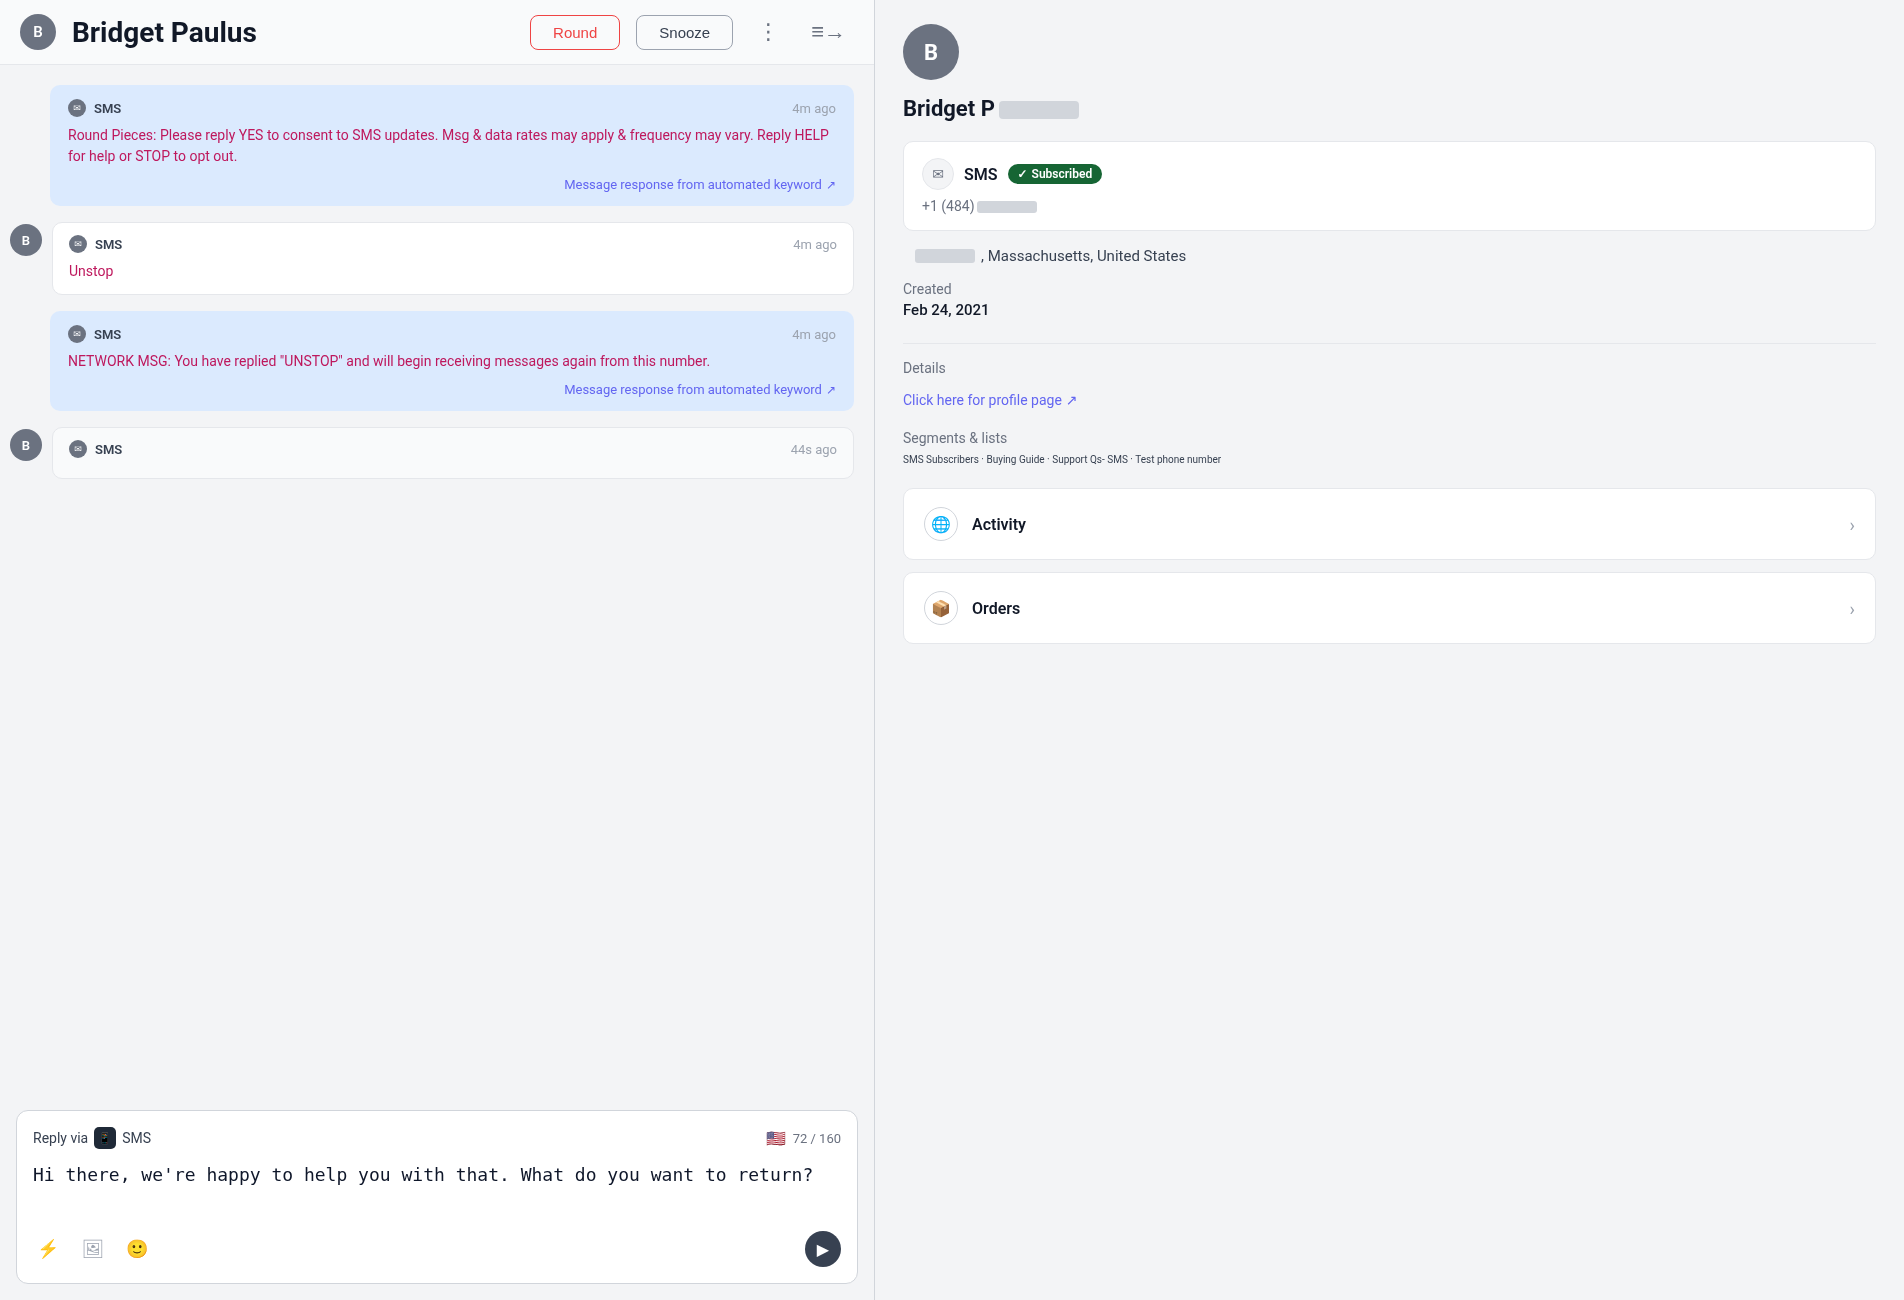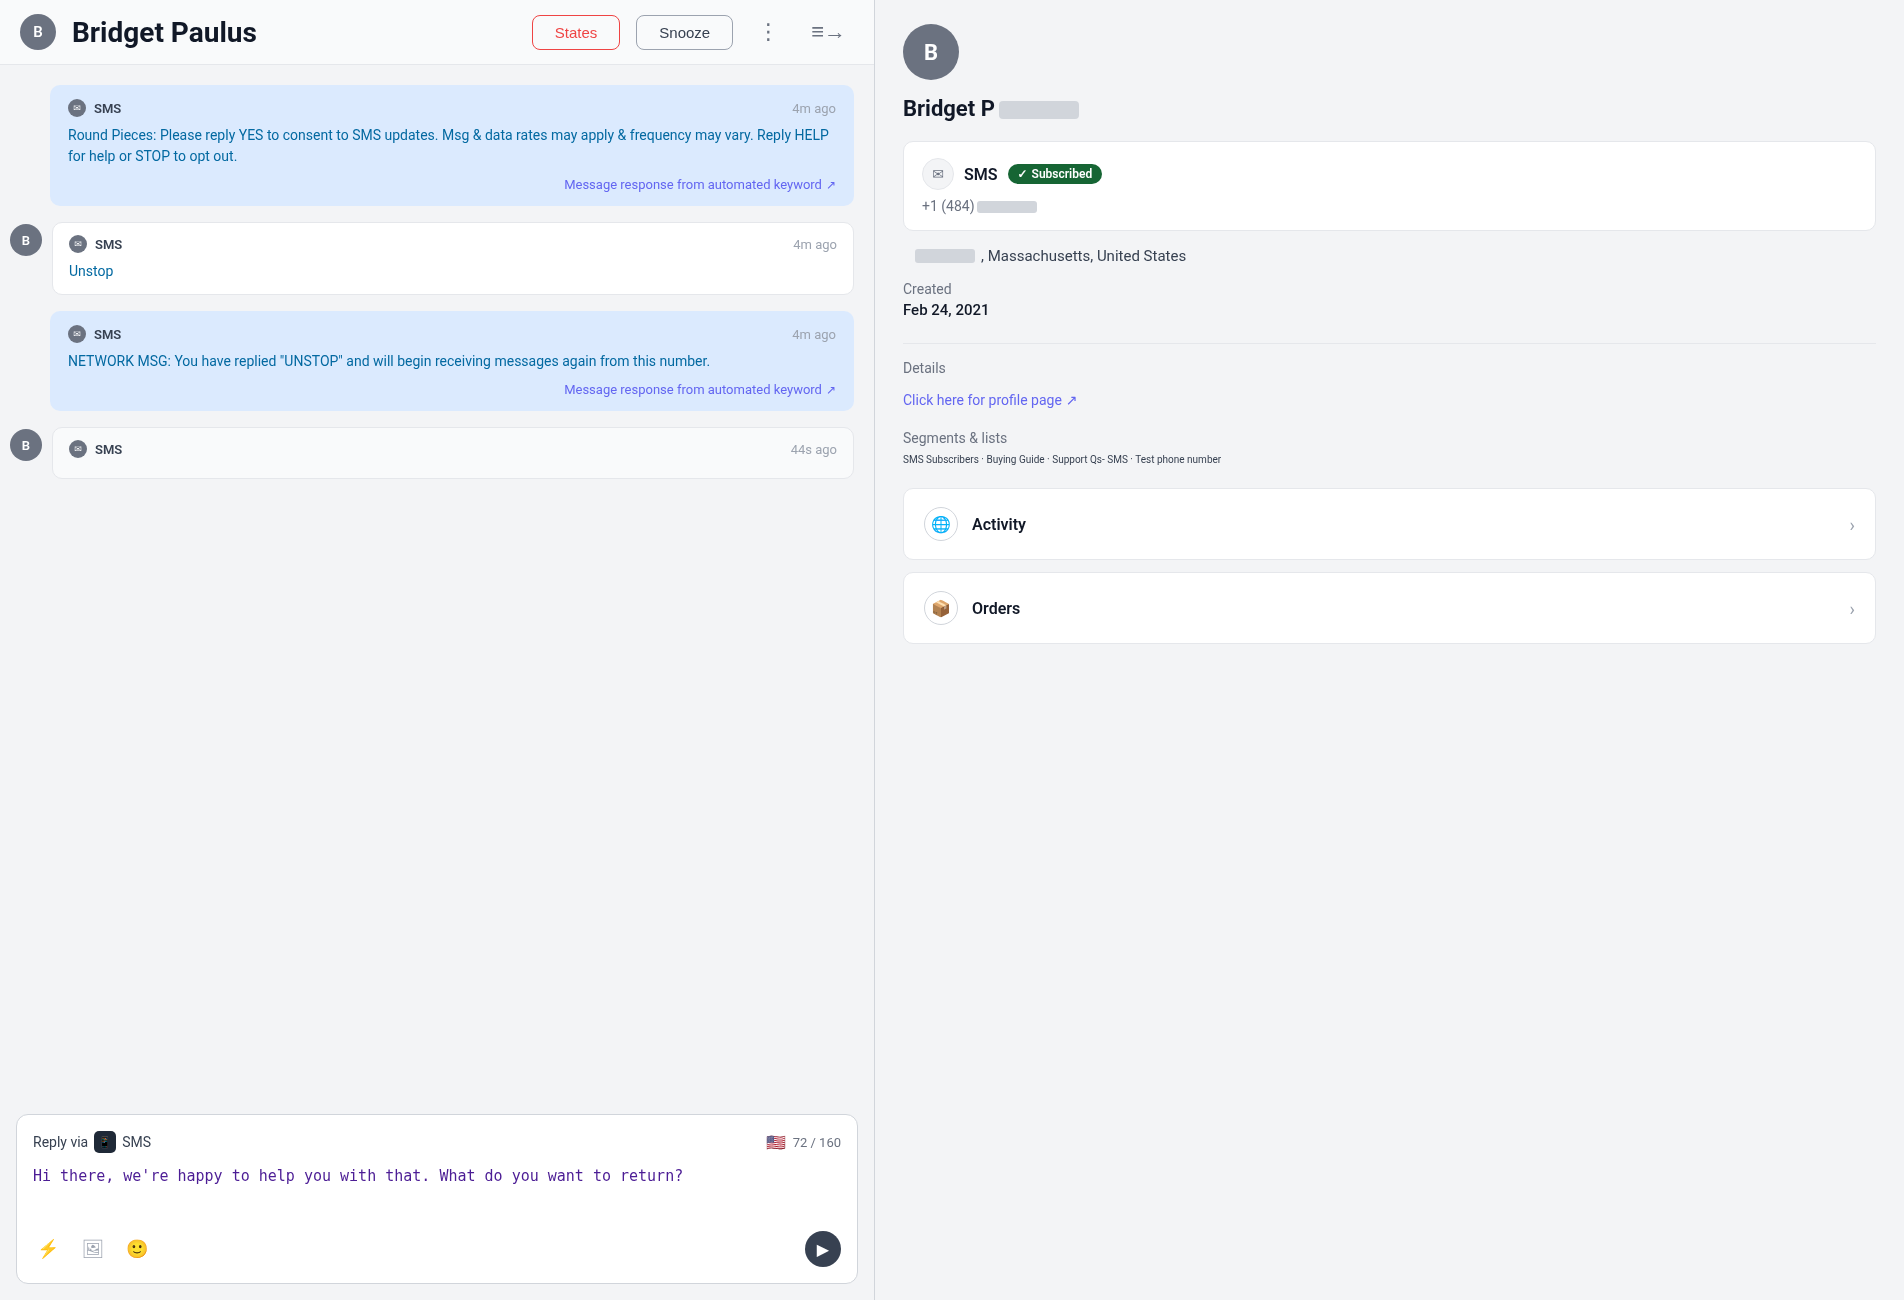--- a/index.html
+++ b/index.html
@@ -122,21 +122,21 @@
       font-weight: 600;
       color: #374151;
     }
     .msg-time {
       margin-left: auto;
       font-size: 13px;
       color: #9ca3af;
     }
     .msg-body {
       font-size: 14px;
-      color: #0369a1;
+      color: #be185d;
       line-height: 1.5;
     }
     .msg-link {
       display: flex;
       justify-content: flex-end;
       align-items: center;
       gap: 4px;
       margin-top: 10px;
       font-size: 13px;
       color: #6366f1;
@@ -212,22 +212,22 @@
       align-items: center;
       gap: 6px;
     }
     .flag {
       font-size: 16px;
     }
     .reply-input {
       width: 100%;
       border: none;
       outline: none;
-      font-size: 15px;
-      color: #4c1d95;
+      font-size: 18px;
+      color: #0f172a;
       resize: none;
       min-height: 50px;
       background: transparent;
       line-height: 1.5;
     }
     .reply-footer {
       display: flex;
       align-items: center;
       justify-content: space-between;
       margin-top: 12px;
@@ -463,21 +463,21 @@
     }
   </style>
 </head>
 <body>
 
 <div class="left-panel">
 
   <div class="header">
     <div class="avatar-circle">B</div>
     <span class="header-name">Bridget Paulus</span>
-    <button class="btn-close">States</button>
+    <button class="btn-close">Round</button>
     <button class="btn-snooze">Snooze</button>
     <button class="icon-btn">
       <span>⋮</span>
     </button>
     <button class="icon-btn">
       <span>≡→</span>
     </button>
   </div>
 
   <div class="messages-area">

